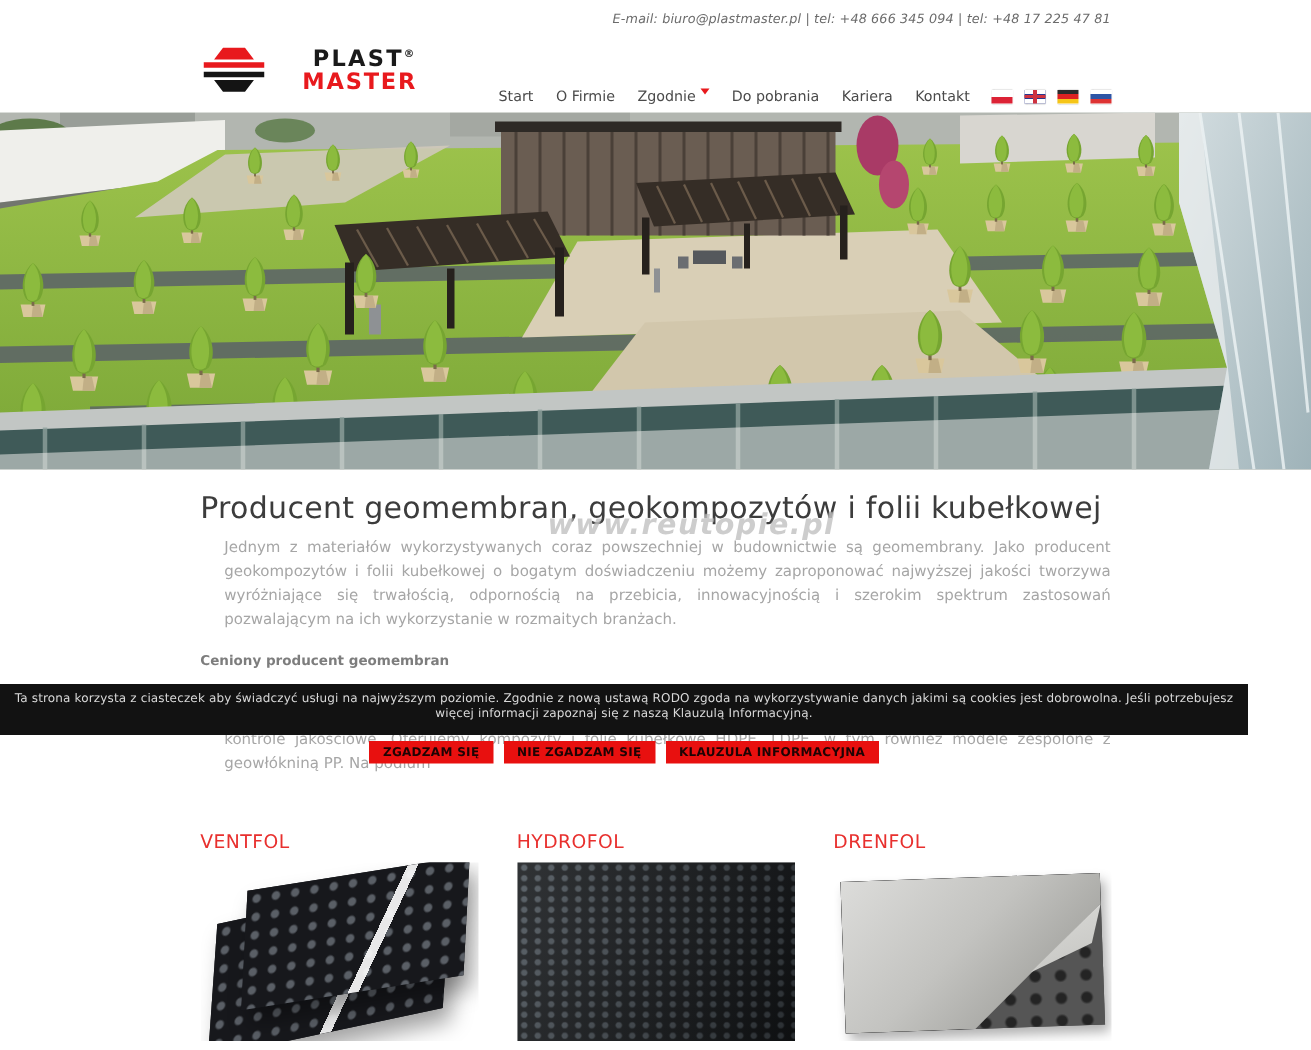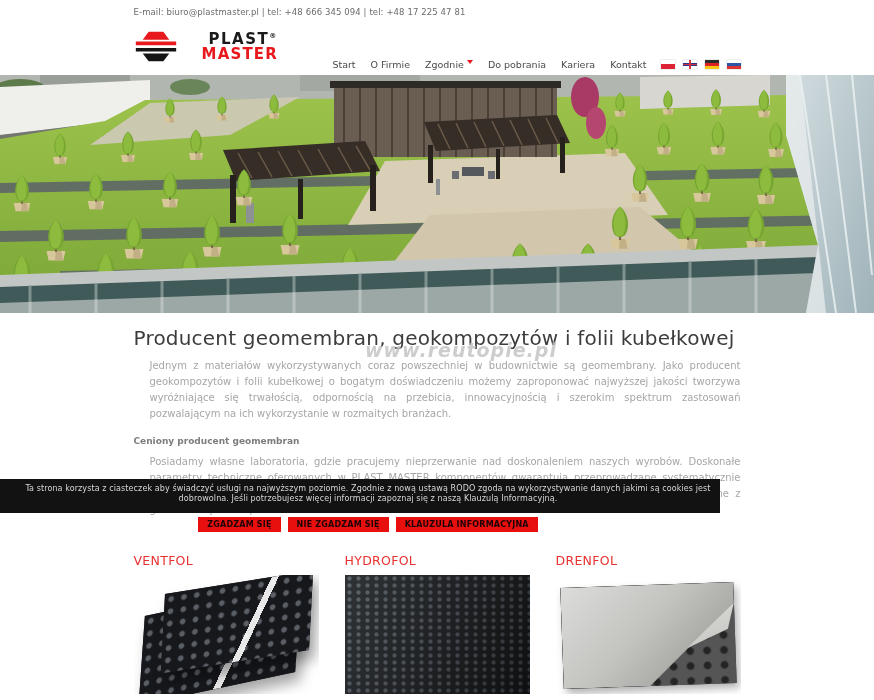--- a/index.html
+++ b/index.html
@@ -5,21 +5,21 @@
   html,body{margin:0;padding:0;}
   body{
     width:874px;height:700px;overflow:hidden;position:relative;
     background:#fff;font-family:"DejaVu Sans","Liberation Sans",sans-serif;
     -webkit-font-smoothing:antialiased;
   }
   .container{width:607px;margin:0 auto;position:relative;}
 
   
   .topbar{height:18px;background:#fff;}
-  .topbar .container{}
+  .topbar .container{text-align:right;font-style:italic;}
   .contact-line{font-size:8.5px;color:#6b6b6b;line-height:18px;letter-spacing:.1px;}
 
   
   .header{height:57px;background:#fff;}
   .header .container{display:flex;align-items:center;height:100%;}
   .logo{display:flex;align-items:center;gap:8px;cursor:pointer;}
   .logo-mark{width:44px;height:33px;display:block;}
   .logo-text{line-height:1;}
   .logo-line1{font-size:15px;font-weight:bold;color:#1a1a1a;letter-spacing:1.5px;padding-left:23px;}
   .logo-reg{font-size:7px;vertical-align:super;color:#1a1a1a;font-weight:bold;}
@@ -53,22 +53,22 @@
   .body-text{font-size:10px;color:#a6a6a6;line-height:16px;margin:0 0 10px 16px;text-align:justify;}
   .sub-title{font-size:9px;font-weight:bold;color:#7d7d7d;margin:14px 0 8px 0;}
   .watermark{
     position:absolute;left:365px;top:339px;z-index:5;pointer-events:none;
     font-size:19px;font-weight:bold;font-style:italic;letter-spacing:1px;
     color:rgba(130,130,130,.4);text-shadow:0 0 1px rgba(255,255,255,.7);
   }
 
   
   .cookiebar{
-    position:absolute;left:0;top:479px;width:704px;height:34px;z-index:20;
-    background:#121212;text-align:center;padding-left:16px;
+    position:absolute;left:0;top:456px;width:832px;height:34px;z-index:20;
+    background:#121212;text-align:center;
   }
   .cookie-msg{font-size:8px;color:#d8d8d8;line-height:10px;margin-top:5px;letter-spacing:.1px;}
   .cookie-buttons{margin-top:13px;display:flex;justify-content:center;gap:7px;}
   .cookie-btn{
     background:#e8100f;color:#1d0404;border:none;font-family:inherit;
     font-size:8px;font-weight:bold;padding:3px 9px;cursor:pointer;letter-spacing:.2px;
   }
 
   
   .products{padding-top:25px;}

